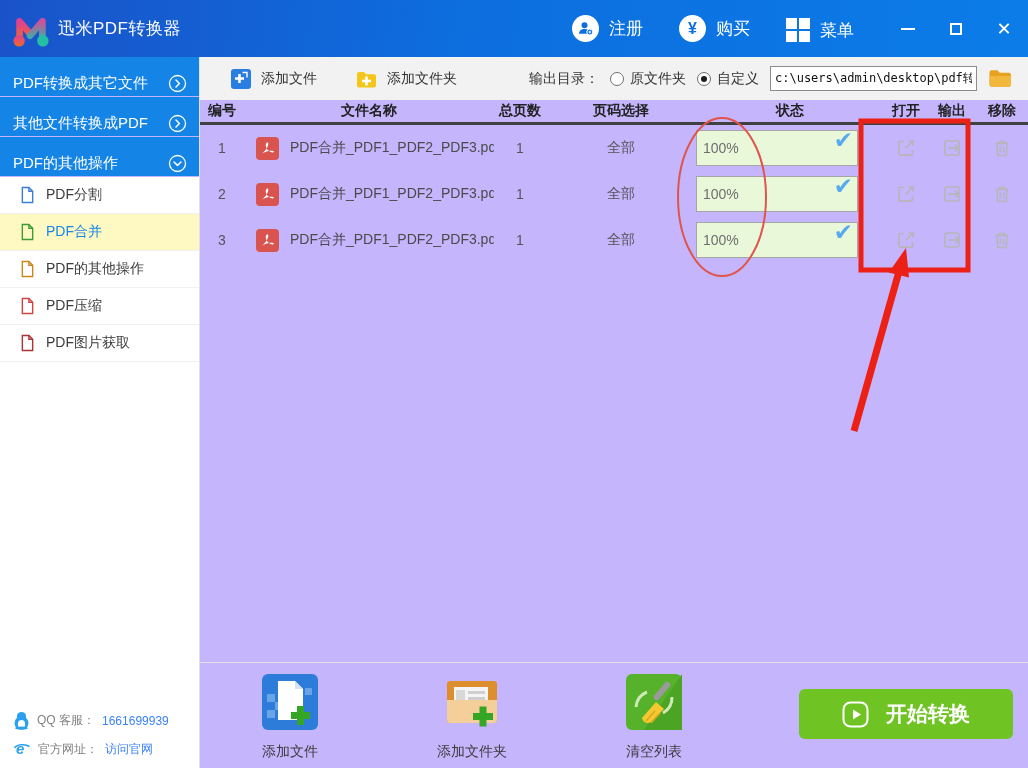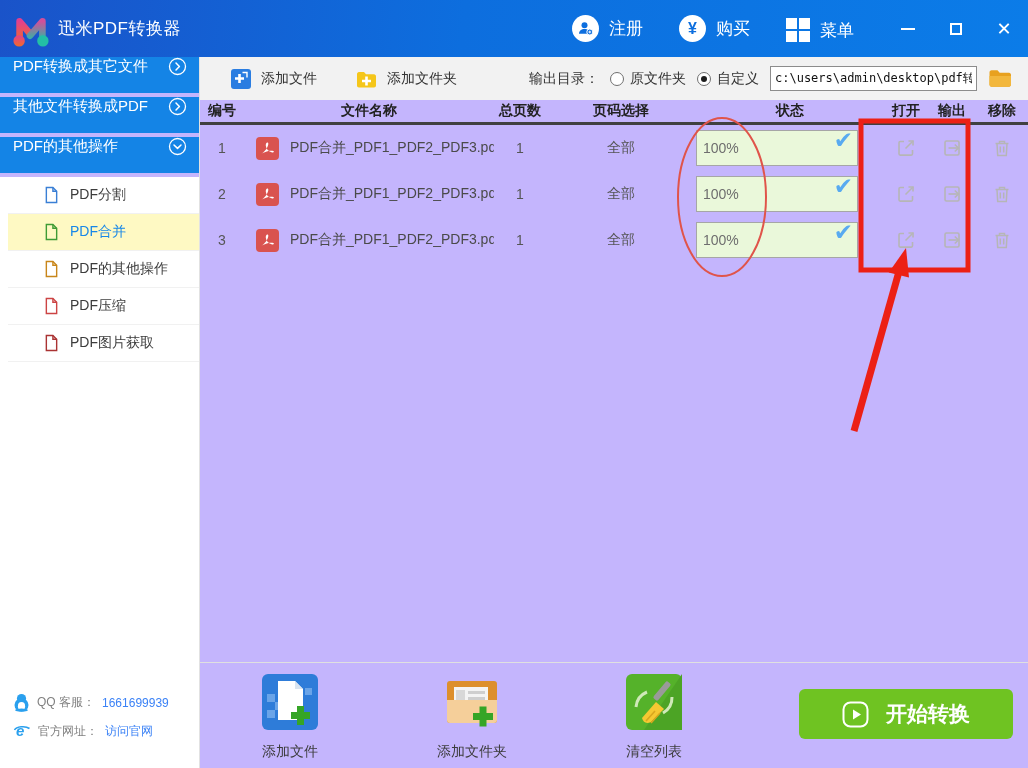--- a/index.html
+++ b/index.html
@@ -22,28 +22,28 @@
   .wc-min i { display:block; width:14px; height:2px; background:#fff; }
   .wc-max i { display:block; width:12px; height:12px; border:2px solid #fff; }
   .wc-close { color:#fff; font-size:18px; font-weight:bold; }
 
   
   .app-body { display:flex; height:711px; }
   .sidebar { width:200px; border-right:1px solid #e2e2e2; display:flex; flex-direction:column; background:#fff; }
   .main { flex:1; display:flex; flex-direction:column; background:#c4b5fd; }
 
   
-  .cat { height:40px; background:#1484e6; color:#fff; display:flex; align-items:flex-start;
-    padding:0 12px 3px 13px; font-size:15px; border-bottom:4px solid #c4b5fd; cursor:pointer; }
+  .cat { height:40px; background:#1484e6; color:#fff; display:flex; align-items:flex-end;
+    padding:0 12px 3px 13px; font-size:15px; border-bottom:1px solid #c4b5fd; cursor:pointer; }
   .cat .chev { margin-left:auto; width:19px; height:19px; }
-  .subitem { height:37px; display:flex; align-items:center; padding-left:36px; gap:11px;
-    font-size:14px; color:#3c3c3c; border-bottom:1px solid #f1f1f1; cursor:pointer;margin-left:8px; }
+  .subitem { height:37px; display:flex; align-items:center; padding-left:20px; gap:11px;
+    font-size:14px; color:#3c3c3c; border-bottom:1px solid #f1f1f1; cursor:pointer; }
   .subitem.active { background:#fef9c3; color:#1787e8; }
   .sb-spacer { flex:1; }
-  .sb-footer { padding:0 6px 28px 13px; font-size:12px; color:#808080; }
+  .sb-footer { padding:0 6px 10px 13px; font-size:12px; color:#808080; }
   .sb-footer .line { display:flex; align-items:center; gap:7px; margin-top:10px; white-space:nowrap; }
   .sb-footer a { color:#3b82f6; cursor:pointer; }
 
   
   .toolbar { height:43px; background:#f2f2f2; display:flex; align-items:center; padding:0 14px 0 30px; }
   .tool-btn { display:flex; align-items:center; gap:9px; font-size:14px; color:#333; cursor:pointer; }
   .tool-btn + .tool-btn { margin-left:38px; }
   .out-group { margin-left:auto; display:flex; align-items:center; gap:11px; font-size:14px; color:#333; }
   .radio { display:flex; align-items:center; gap:6px; cursor:pointer; }
   .radio .rb { width:14px; height:14px; border:1px solid #707070; border-radius:50%; background:#fff; position:relative; }

